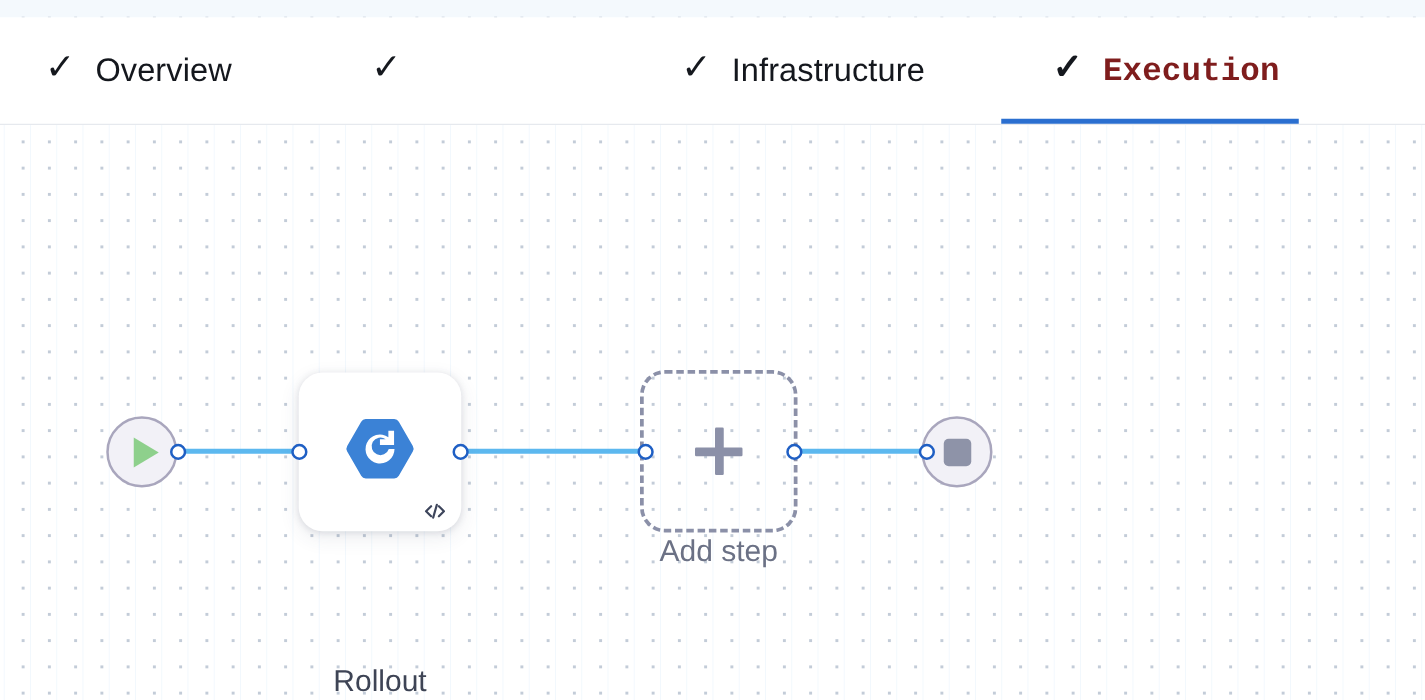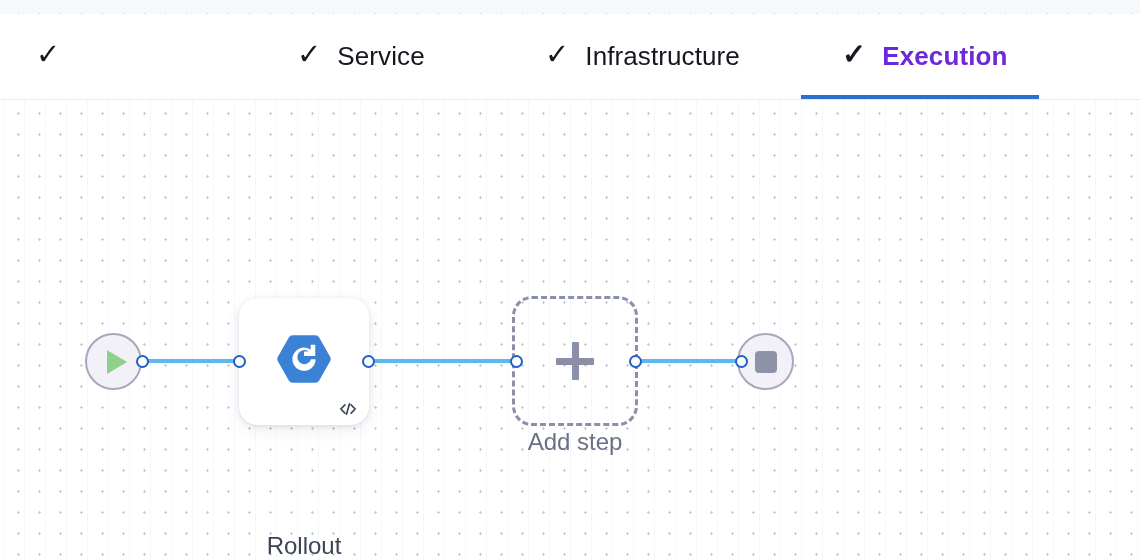--- a/index.html
+++ b/index.html
@@ -80,21 +80,22 @@
     margin-top: -4px;
   }
   .tab .tab-label {
     font-size: 26px;
     color: #14171d;
     letter-spacing: 0.1px;
     white-space: nowrap;
   }
   .tab.active .tab-label {
     font-weight: bold;
-    color: #6d28d9;
+    color: #7f1d1d;
+    font-family: Liberation Mono, monospace;
   }
   .tab.active .check {
     font-weight: bold;
   }
   .tab .underline {
     display: none;
   }
   .tab.active .underline {
     display: block;
     position: absolute;
@@ -286,26 +287,26 @@
 
 <div id="app">
 
   <div class="top-strip"></div>
 
   <div class="tabbar">
     <div class="tabs">
 
       <div class="tab tab-0">
         <span class="check">✓</span>
+        <span class="tab-label">Overview</span>
 
       </div>
 
       <div class="tab tab-1">
         <span class="check">✓</span>
-        <span class="tab-label">Service</span>
 
       </div>
 
       <div class="tab tab-2">
         <span class="check">✓</span>
         <span class="tab-label">Infrastructure</span>
 
       </div>
 
       <div class="tab tab-3 active">

